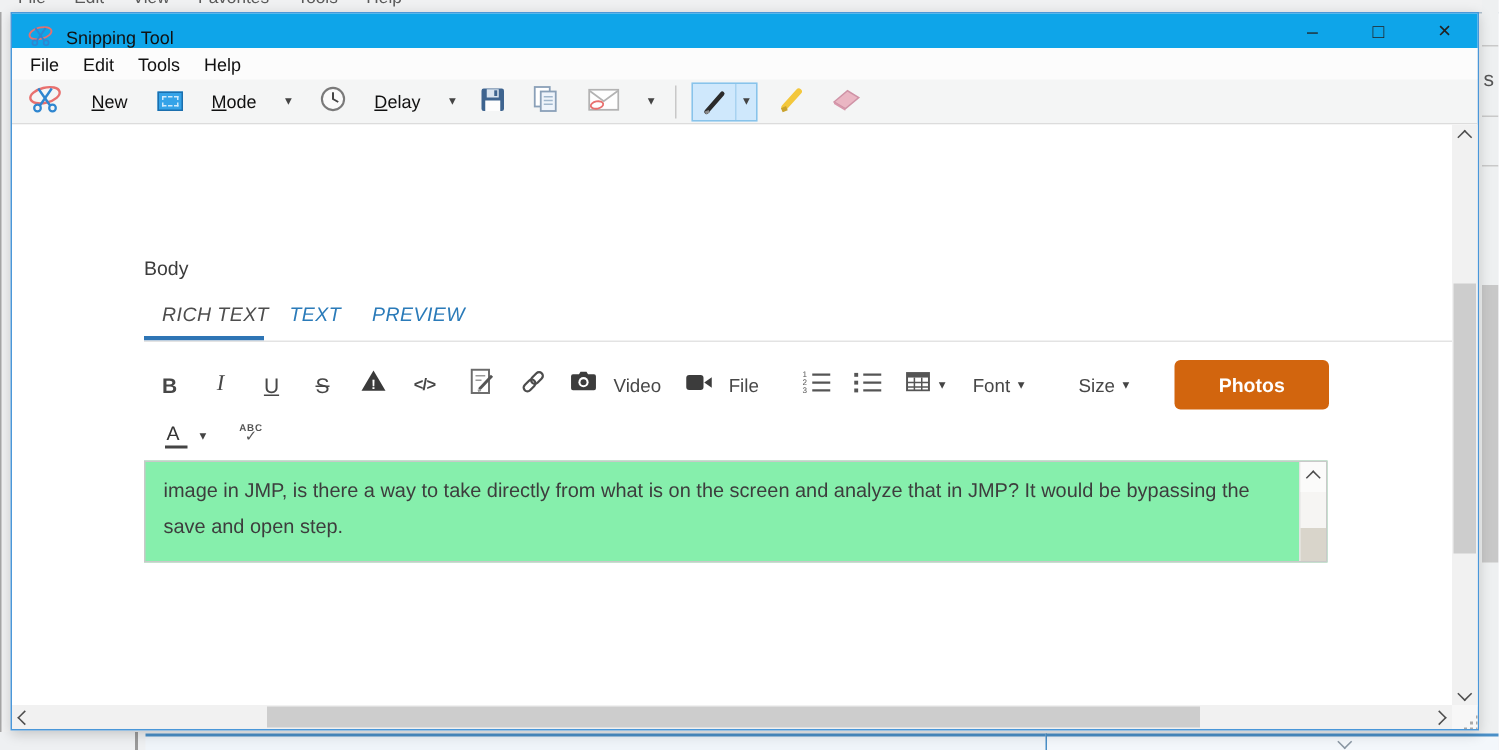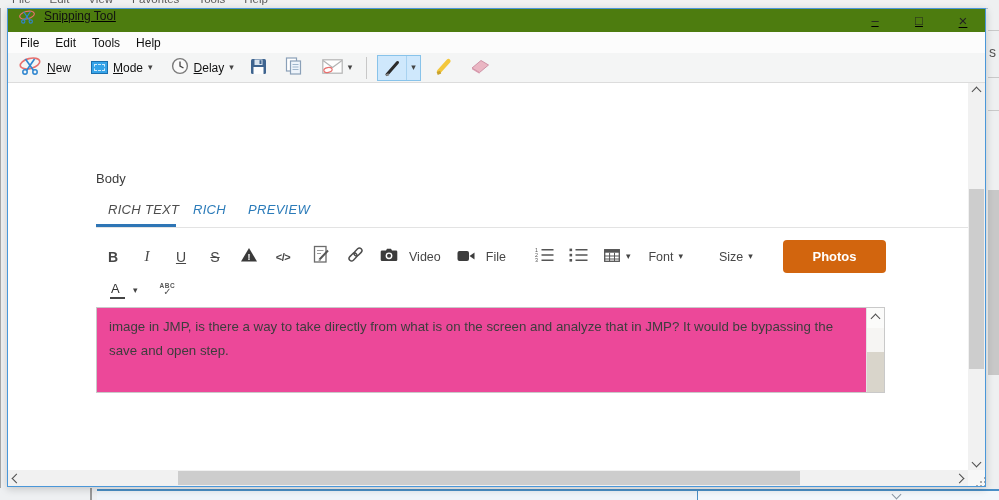--- a/index.html
+++ b/index.html
@@ -31,32 +31,32 @@
   .chev.up{transform:rotate(-135deg);}
   .chev.down{transform:rotate(45deg);}
   .chev.left{transform:rotate(135deg);}
   .chev.right{transform:rotate(-45deg);}
   .dd{font-size:9px;color:#444;line-height:1;}
 
   
   .window{position:absolute;left:7px;top:8px;width:979px;height:479px;background:#fff;
           border:1px solid #4a97d9;box-sizing:border-box;display:flex;flex-direction:column;
           box-shadow:0 2px 8px rgba(0,0,0,.18);}
-  .titlebar{height:23px;display:flex;align-items:flex-start;background:#4d7c0f;flex:0 0 auto;text-decoration:underline;}
+  .titlebar{height:23px;display:flex;align-items:flex-end;background:#0ea5e9;flex:0 0 auto;}
   .titlebar .app-icon{margin-left:10px;display:flex;}
   .titlebar .title{margin-left:8px;font-size:12px;color:#111;}
   .caption-btns{margin-left:auto;display:flex;height:100%;}
   .cap-btn{width:44px;display:flex;align-items:center;justify-content:center;
            font-size:13px;color:#222;cursor:default;}
   .menubar{height:21px;display:flex;align-items:center;background:#fcfcfc;font-size:12px;color:#111;flex:0 0 auto;}
   .menubar span{padding:2px 8px;}
   .menubar span:first-child{padding-left:12px;}
   .toolbar{height:29px;display:flex;align-items:center;background:#f4f5f5;
            border-bottom:1px solid #dcdcdc;font-size:12px;color:#111;flex:0 0 auto;}
-  .tbtn{display:flex;align-items:center;gap:5px;padding:2px 6px;text-align:right;}
+  .tbtn{display:flex;align-items:center;gap:19px;padding:2px 6px;text-align:right;}
   .ak{display:inline-block;}
   .ak::first-letter{text-decoration:underline;}
   .tool-sep{width:1px;height:22px;background:#c8c8c8;margin:0 8px;}
   .pen-group{display:flex;align-items:stretch;height:24px;margin-left:2px;
              background:#cfe8fc;border:1px solid #88c3ea;}
   .pen-group .seg1{display:flex;align-items:center;padding:0 4px;}
   .pen-group .seg2{display:flex;align-items:center;padding:0 4px;border-left:1px solid #a8d2f0;}
 
   .content{flex:1;position:relative;background:#fff;overflow:hidden;}
 
@@ -95,22 +95,22 @@
   .fontsize-btn{display:flex;align-items:center;gap:5px;padding:0 10px;flex:0 0 auto;}
   .quote-btn{margin-left:auto;width:103px;height:33px;background:#d2650e;border:none;border-radius:4px;
              color:#fff;font-weight:bold;font-size:13px;display:flex;align-items:center;justify-content:center;}
   .ed-row2{position:absolute;left:88px;top:194px;height:26px;display:flex;align-items:center;gap:22px;color:#474747;}
   .color-btn{display:flex;align-items:center;gap:8px;padding-left:14px;}
   .color-a{font-size:13px;color:#333;border-bottom:2px solid #444;padding:0 1px 1px 1px;min-width:13px;text-align:left;}
   .spell-btn{display:flex;flex-direction:column;align-items:center;line-height:1;}
   .spell-abc{font-size:6.5px;font-weight:bold;letter-spacing:.5px;color:#555;}
   .spell-check{font-size:10px;font-weight:bold;color:#555;margin-top:-2px;}
 
-  .textarea{position:absolute;left:88px;top:224px;width:789px;height:86px;box-sizing:border-box;
-            border:1px solid #c9c9c9;background:#ec4899;overflow:hidden;}
+  .textarea{position:absolute;left:88px;top:224px;width:789px;height:68px;box-sizing:border-box;
+            border:1px solid #c9c9c9;background:#86efac;overflow:hidden;}
   .textarea .text{position:absolute;left:0;top:0;right:17px;bottom:0;
                   padding:7px 4px 0 12px;font-size:13.3px;line-height:24px;color:#3d3d3d;}
   .textarea .text p{margin:0;}
   .textarea .text p + p{margin-top:21px;}
   .ta-scroll{position:absolute;right:0;top:0;bottom:0;width:17px;background:#f6f5f3;border-left:1px solid #e3e3e3;}
   .ta-up{position:absolute;top:0;left:0;width:17px;height:20px;display:flex;align-items:center;justify-content:center;background:#fbfbfa;}
   .ta-thumb{position:absolute;left:0;top:44px;bottom:0;width:17px;background:#d9d5cb;}
 </style>
 </head>
 <body>
@@ -269,21 +269,21 @@
         </svg>
       </span>
     </div>
   </div>
 
   <div class="content">
 
     <div class="body-label">Body</div>
 
     <span class="tab active" style="left:100px">RICH TEXT</span>
-    <span class="tab link" style="left:185px">RICH</span>
+    <span class="tab link" style="left:185px">TEXT</span>
     <span class="tab link" style="left:240px">PREVIEW</span>
     <div class="tab-underline"></div>
     <div class="tab-rule"></div>
 
     <div class="ed-row1">
       <span class="ed-ic">
           <span class="glyph-b">B</span>
         </span>
       <span class="ed-ic">
           <span class="glyph-i">I</span>

